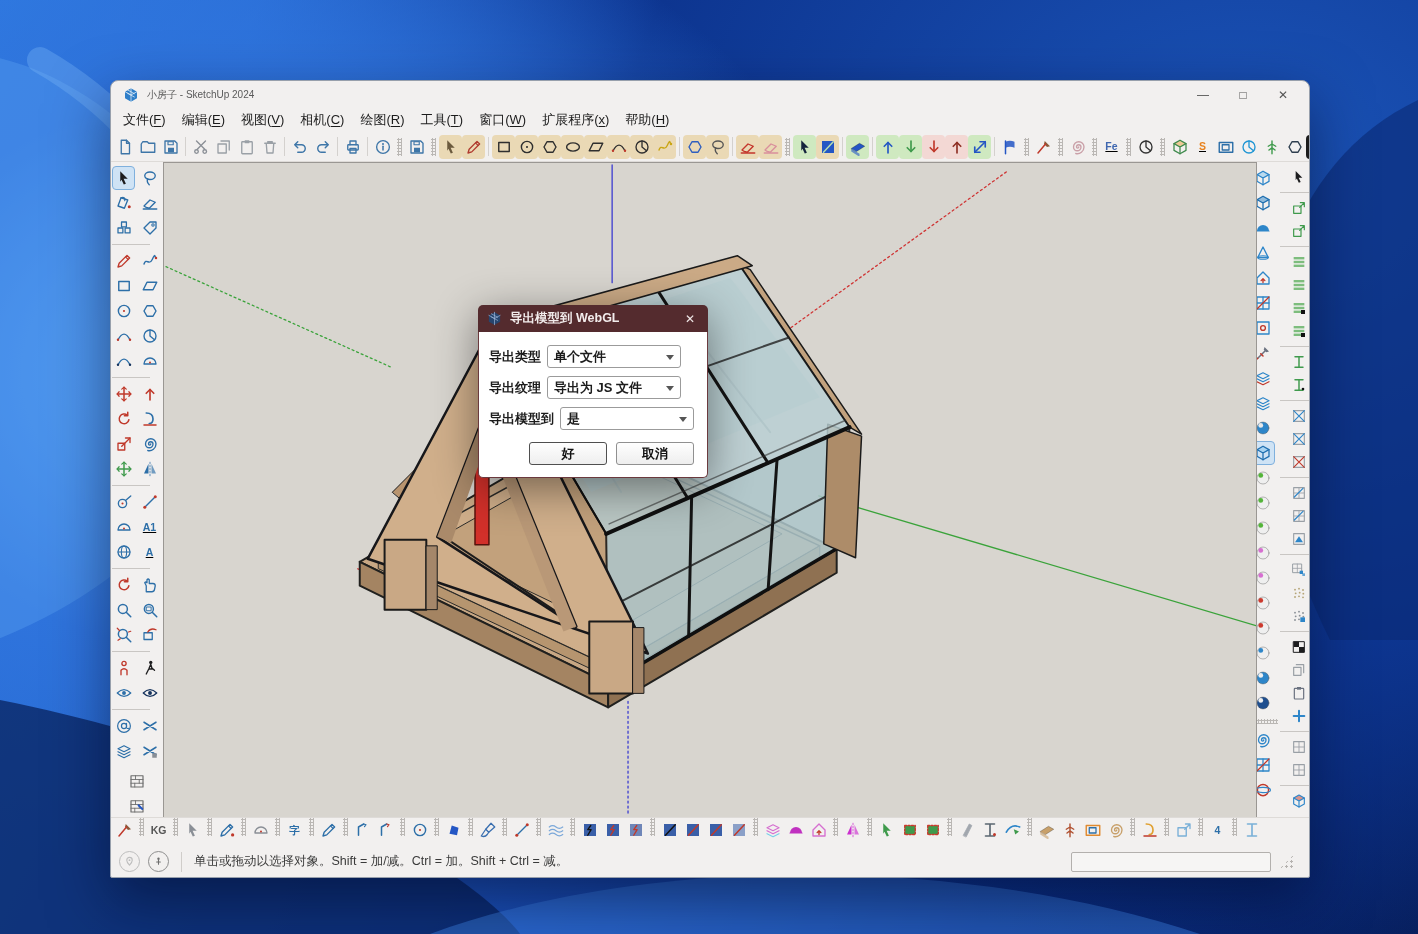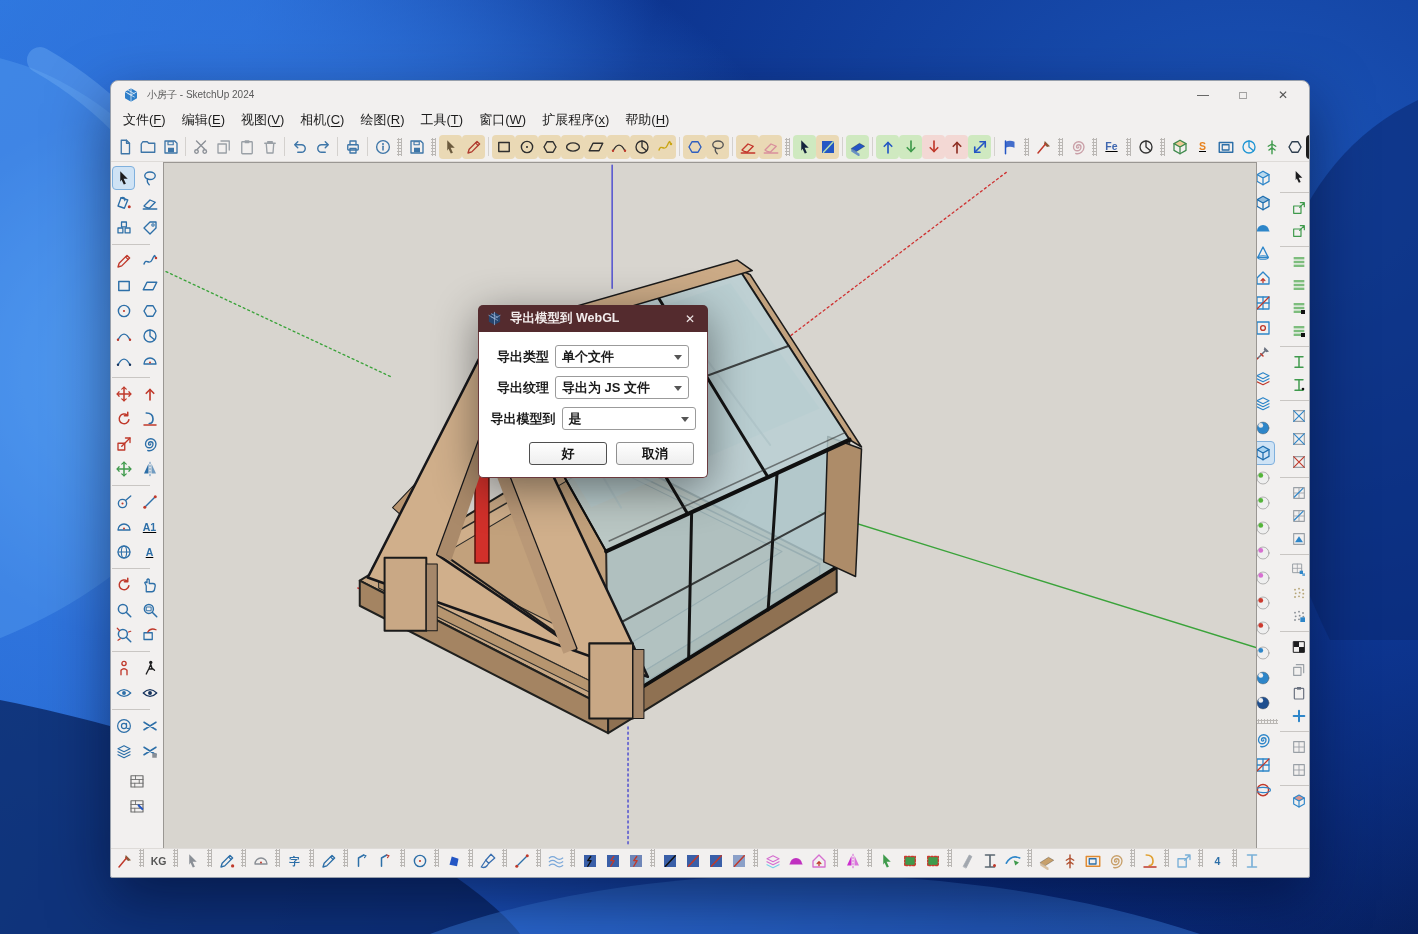--- a/index.html
+++ b/index.html
@@ -76,21 +76,21 @@
 
   
   .dlg{position:absolute;left:478px;top:305px;width:230px;z-index:60;font-size:13px;
        filter:drop-shadow(0 10px 22px rgba(0,0,0,.45));font-weight:bold;}
   .dlg-tb{height:27px;background:#542b2e;border-radius:5px 5px 0 0;display:flex;align-items:center;
           padding:0 9px;gap:8px;color:#f2ecec;}
   .dlg-tb .dlg-title{font-size:12.5px;}
   .dlg-close{margin-left:auto;color:#f0e8e8;font-size:12px;width:18px;text-align:center;}
   .dlg-body{background:#fff;border:1px solid #6b3a3e;border-top:none;border-radius:0 0 5px 5px;
             padding:13px 10px 12px 10px;}
-  .dlg-row{display:flex;align-items:center;justify-content:center;margin-bottom:8px;}
+  .dlg-row{display:flex;align-items:center;justify-content:flex-start;margin-bottom:8px;}
   .dlg-label{color:#1c1c1c;margin-right:6px;white-space:nowrap;font-size:13px;}
   .dlg-select{width:134px;height:23px;border:1px solid #9b9b9b;border-radius:3px;background:#fff;
               display:flex;align-items:center;padding:0 20px 0 6px;position:relative;color:#1c1c1c;
               box-sizing:border-box;flex:0 0 auto;font-size:13px;}
   .caret{position:absolute;right:6px;top:9px;width:0;height:0;border-left:4px solid transparent;
          border-right:4px solid transparent;border-top:5px solid #555;}
   .dlg-btns{display:flex;gap:9px;justify-content:flex-end;margin-top:12px;padding-right:3px;}
   .dlg-btn{width:78px;height:23px;border:1px solid #909090;border-radius:3px;
            background:linear-gradient(#fefefe,#eeeeee);display:flex;align-items:center;
            justify-content:center;color:#111;box-sizing:border-box;font-size:13px;}
@@ -1536,20 +1536,39 @@
         <span class="ticon" style="color: rgb(45, 111, 168);">4</span>
       </div>
       <div class="grip-v"></div>
       <div class="tool">
         <svg viewBox="0 0 24 24" style="color: rgb(122, 176, 216);">
           <use href="#g-ibeam"></use>
         </svg>
       </div>
     </div>
 
+  <div class="statusbar">
+    <div class="st-icon dim">
+      <svg width="11" height="11" viewBox="0 0 24 24">
+          <path d="M12 3a6 6 0 0 1 6 6c0 4.5-6 11-6 11S6 13.5 6 9a6 6 0 0 1 6-6z" fill="none" stroke="currentColor" stroke-width="2.4"></path>
+          <circle cx="12" cy="9" r="2" fill="currentColor"></circle>
+        </svg>
+    </div>
+    <div class="st-icon">
+      <svg width="11" height="11" viewBox="0 0 24 24">
+          <circle cx="12" cy="6" r="2.6" fill="currentColor"></circle>
+          <path d="M12 9v9M8 13h8" stroke="currentColor" stroke-width="2.4" fill="none"></path>
+        </svg>
+    </div>
+    <div class="st-sep"></div>
+    <span class="st-hint">单击或拖动以选择对象。Shift = 加/减。Ctrl = 加。Shift + Ctrl = 减。</span>
+    <div class="st-spacer"></div>
+    <input class="measure" value="" style="">
+    <div class="grip-corner"></div>
+  </div>
 </div>
 
 <div class="dlg">
   <div class="dlg-tb">
     <svg width="15" height="15" viewBox="0 0 24 24">
       <path d="M12 2l9 5v10l-9 5-9-5V7z" fill="#27456e"></path>
       <path d="M12 2v20M3 7l9 5 9-5M7 4.5l10 5.5M7 9.5l10 5.5" stroke="#9fb6d9" stroke-width="1.1" fill="none"></path>
     </svg>
     <span class="dlg-title">导出模型到 WebGL</span>
     <span class="dlg-close">✕</span>

